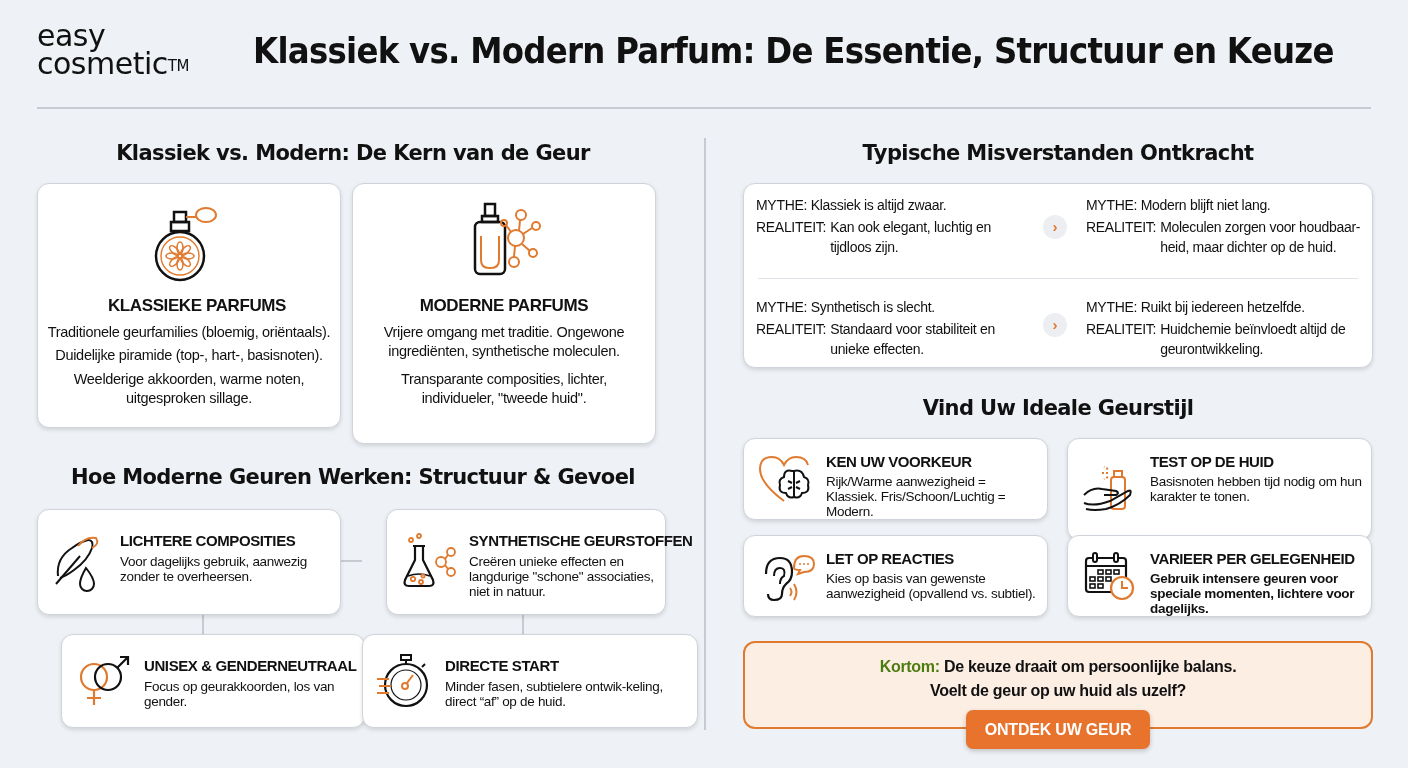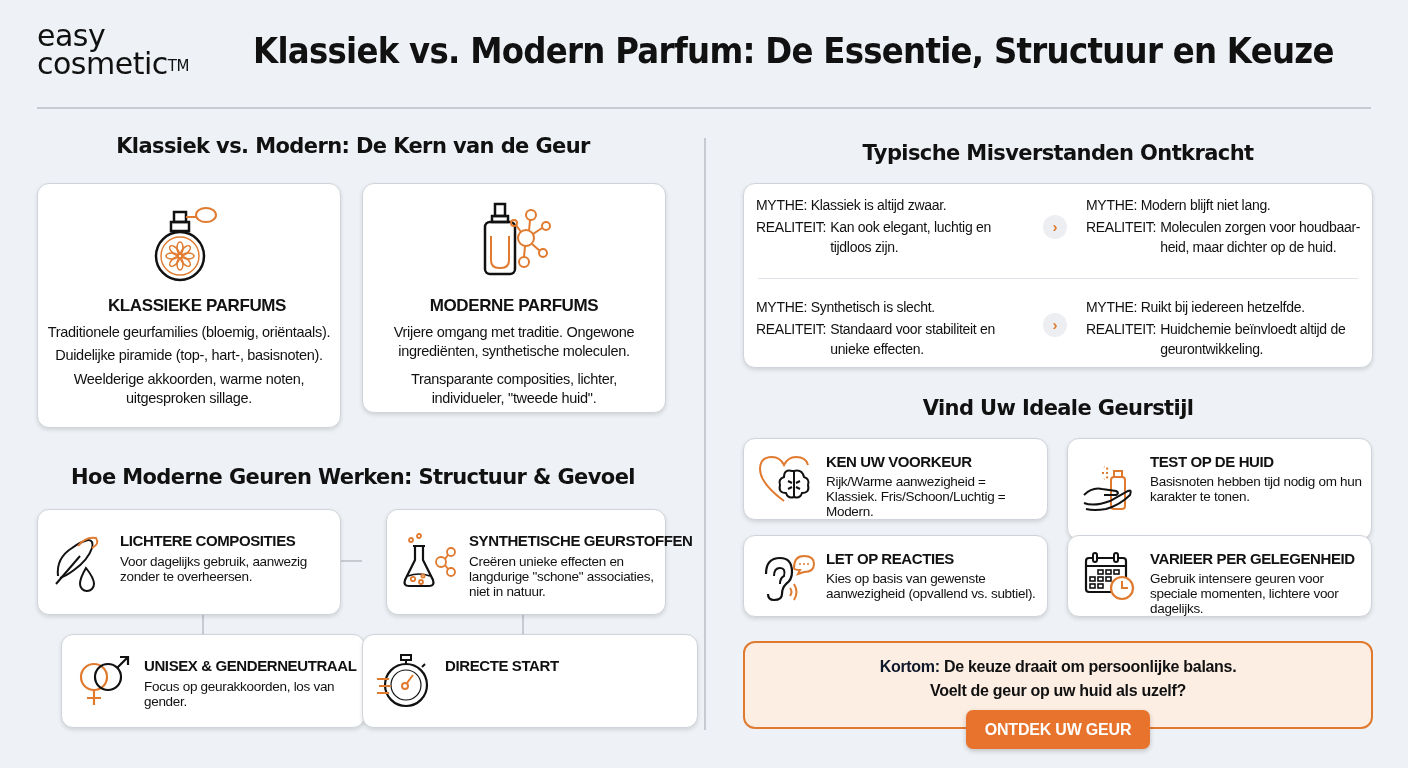--- a/index.html
+++ b/index.html
@@ -75,21 +75,21 @@
   
   .conclusion {
     position: absolute; left: 743px; top: 641px; width: 630px; height: 88px;
     background: #fdeee4; border: 2px solid #e07a2f; border-radius: 12px;
     text-align: center;
   }
   .conclusion .line {
     font-size: 16px; font-weight: bold; line-height: 24px; letter-spacing: -0.3px;
   }
   .conclusion .line1 { margin-top: 12px; }
-  .conclusion .accent { color: #0f172a; }
+  .conclusion .accent { color: #4d7c0f; }
   .cta {
     position: absolute; left: 966px; top: 710px; width: 184px; height: 39px;
     background: #e8732c; border-radius: 7px; color: #fff; font-weight: bold; font-size: 16px;
     text-align: center; line-height: 39px; box-shadow: 0 2px 5px rgba(0,0,0,0.2); letter-spacing: -0.2px;
     border: none; font-family: "Liberation Sans", sans-serif;
   }
   svg { display: block; }
 </style>
 </head>
 <body>
@@ -97,21 +97,21 @@
 <div class="frame"></div>
 
 <div class="logo">
   <div>easy</div>
   <div><span>cosmetic</span><span class="tm">TM</span></div>
 </div>
 <div class="main-title">Klassiek vs. Modern Parfum: De Essentie, Structuur en Keuze</div>
 <div class="header-rule"></div>
 <div class="v-divider"></div>
 
-<div class="section-title" style="left:38px; top:134px; width:630px;">Klassiek vs. Modern: De Kern van de Geur</div>
+<div class="section-title" style="left:38px; top:141px; width:630px;">Klassiek vs. Modern: De Kern van de Geur</div>
 
 <div class="card card-big" style="left:37px; top:183px; width:304px; height:245px;">
   <span class="icon">
     <svg width="90" height="90" viewBox="0 0 90 90">
       <rect x="30" y="14" width="12" height="10" fill="none" stroke="#111" stroke-width="2.5"></rect>
       <rect x="27" y="24" width="18" height="9" fill="none" stroke="#111" stroke-width="2.5"></rect>
       <path d="M42 19 L52 19" stroke="#e07a2f" stroke-width="2"></path>
       <ellipse cx="62" cy="17" rx="10" ry="7" fill="none" stroke="#e07a2f" stroke-width="2"></ellipse>
       <circle cx="36" cy="58" r="24" fill="none" stroke="#111" stroke-width="2.5"></circle>
       <circle cx="36" cy="58" r="19" fill="none" stroke="#e07a2f" stroke-width="1.4"></circle>
@@ -127,21 +127,21 @@
         <circle cx="36" cy="58" r="2.5"></circle>
       </g>
     </svg>
   </span>
   <h3 style="top:112px;padding-left:16px;">KLASSIEKE PARFUMS</h3>
   <p style="top:139px;">Traditionele geurfamilies (bloemig, oriëntaals).</p>
   <p style="top:186px; left:28px; right:28px;">Weelderige akkoorden, warme noten, uitgesproken sillage.</p>
   <p style="top:162px;">Duidelijke piramide (top-, hart-, basisnoten).</p>
 </div>
 
-<div class="card card-big" style="left:362px; top:183px; width:304px; height:230px;">
+<div class="card card-big" style="left:352px; top:183px; width:304px; height:261px;">
   <span class="icon">
     <svg width="90" height="90" viewBox="0 0 90 90">
       <rect x="26" y="6" width="10" height="12" fill="none" stroke="#111" stroke-width="2.5"></rect>
       <rect x="23" y="18" width="16" height="6" fill="none" stroke="#111" stroke-width="2.5"></rect>
       <rect x="16" y="24" width="30" height="52" rx="5" fill="none" stroke="#111" stroke-width="2.5"></rect>
       <path d="M22 38 L22 62 Q22 70 30 70 L32 70 Q40 70 40 62 L40 38" fill="none" stroke="#e07a2f" stroke-width="2"></path>
       <g stroke="#e07a2f" stroke-width="2" fill="none">
         <circle cx="57" cy="40" r="8"></circle>
         <circle cx="62" cy="17" r="5"></circle>
         <circle cx="77" cy="28" r="4"></circle>
@@ -220,20 +220,21 @@
       <path d="M31 9 L31 13" stroke="#111" stroke-width="2"></path>
       <circle cx="31" cy="34" r="21" stroke="#111" stroke-width="2.2" fill="none"></circle>
       <circle cx="31" cy="34" r="15" stroke="#111" stroke-width="1.2" fill="none"></circle>
       <path d="M47 16 L50 13" stroke="#111" stroke-width="2"></path>
       <circle cx="30" cy="35" r="3" stroke="#e07a2f" stroke-width="2" fill="none"></circle>
       <path d="M32 32 L38 24" stroke="#e07a2f" stroke-width="2"></path>
       <path d="M2 28 L14 28 M4 35 L16 35 M2 42 L14 42" stroke="#e07a2f" stroke-width="2"></path>
     </svg>
   </span>
   <h4>DIRECTE START</h4>
+  <p>Minder fasen, subtielere ontwik-keling, direct “af” op de huid.</p>
 </div>
 
 <div class="section-title" style="left:743px; top:141px; width:630px;">Typische Misverstanden Ontkracht</div>
 
 <div class="card" style="left:743px; top:183px; width:630px; height:185px;"></div>
 <div class="myth-sep"></div>
 
 <div class="myth" style="left:756px; top:195px; width:275px;">
   <span class="m"><span>MYTHE:</span> <span>Klassiek is altijd zwaar.</span></span>
   <span class="r">
@@ -331,20 +332,20 @@
           <rect x="18" y="29" width="5" height="4"></rect>
           <rect x="26" y="29" width="5" height="4"></rect>
         <rect x="10" y="36" width="5" height="4"></rect>
           <rect x="18" y="36" width="5" height="4"></rect>
       </g>
       <circle cx="42" cy="40" r="11" stroke="#e07a2f" stroke-width="2.2" fill="#fff"></circle>
       <path d="M42 33 L42 40 L48 40" stroke="#e07a2f" stroke-width="2" fill="none"></path>
     </svg>
   </span>
   <h4 style="top:14px;">VARIEER PER GELEGENHEID</h4>
-  <p style="top:35px;">Gebruik intensere geuren voor speciale momenten, lichtere voor dagelijks.</p>
+  <p style="top:35px;font-weight:bold;">Gebruik intensere geuren voor speciale momenten, lichtere voor dagelijks.</p>
 </div>
 
 <div class="conclusion">
   <div class="line line1"><span class="accent">Kortom:</span> <span>De keuze draait om persoonlijke balans.</span></div>
   <div class="line">Voelt de geur op uw huid als uzelf?</div>
 </div>
 <button class="cta">ONTDEK UW GEUR</button>
 
 </body></html>

